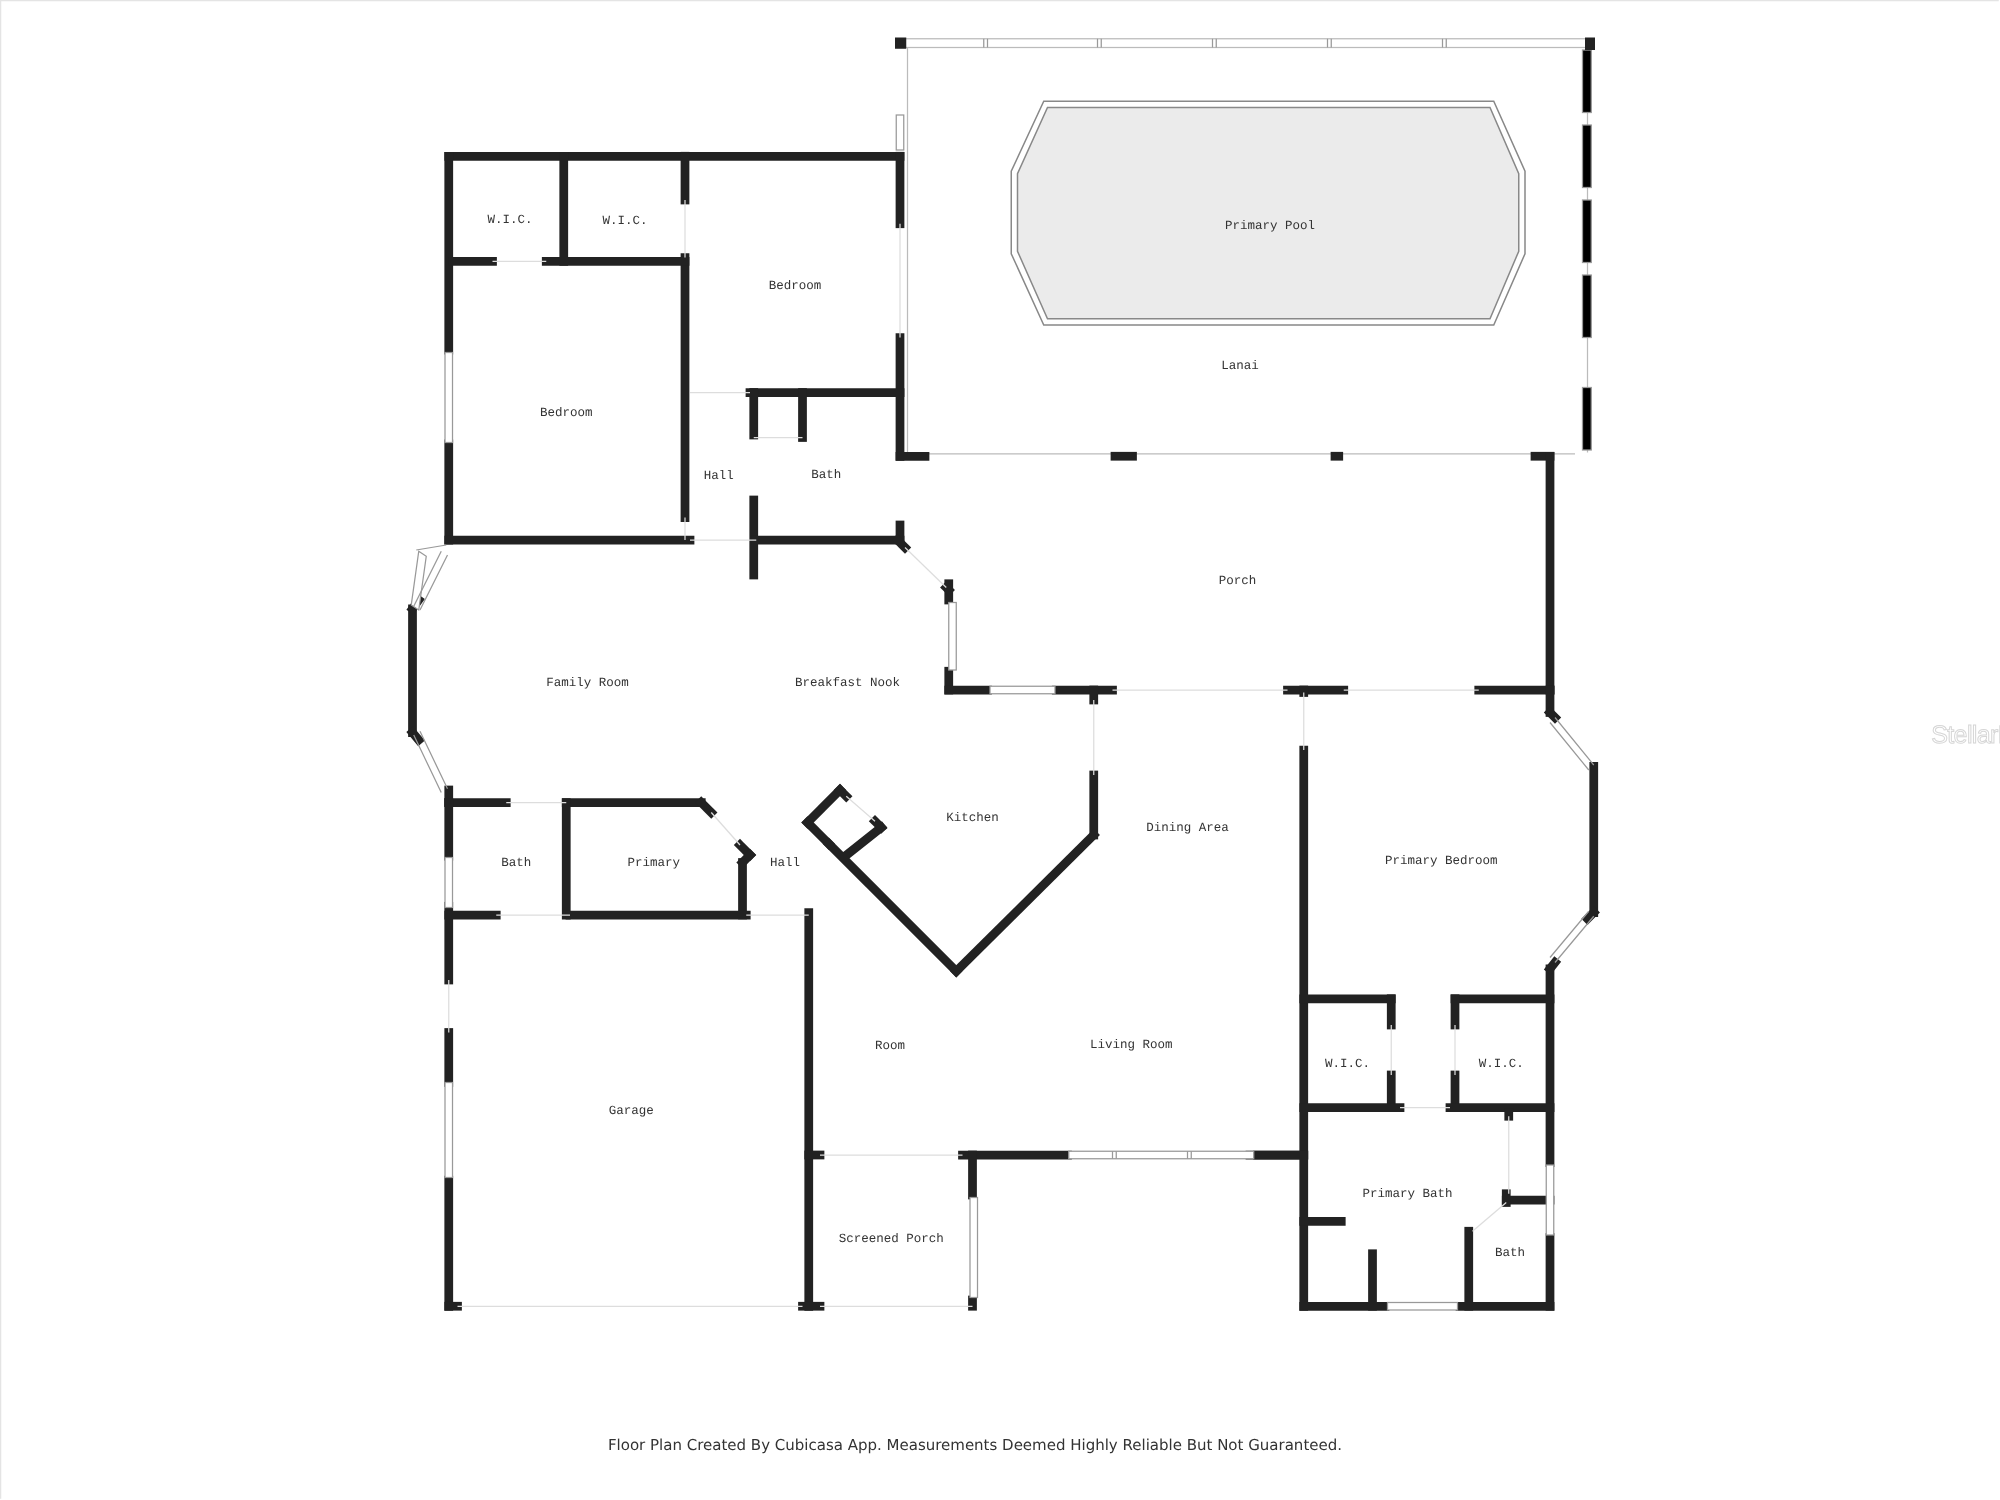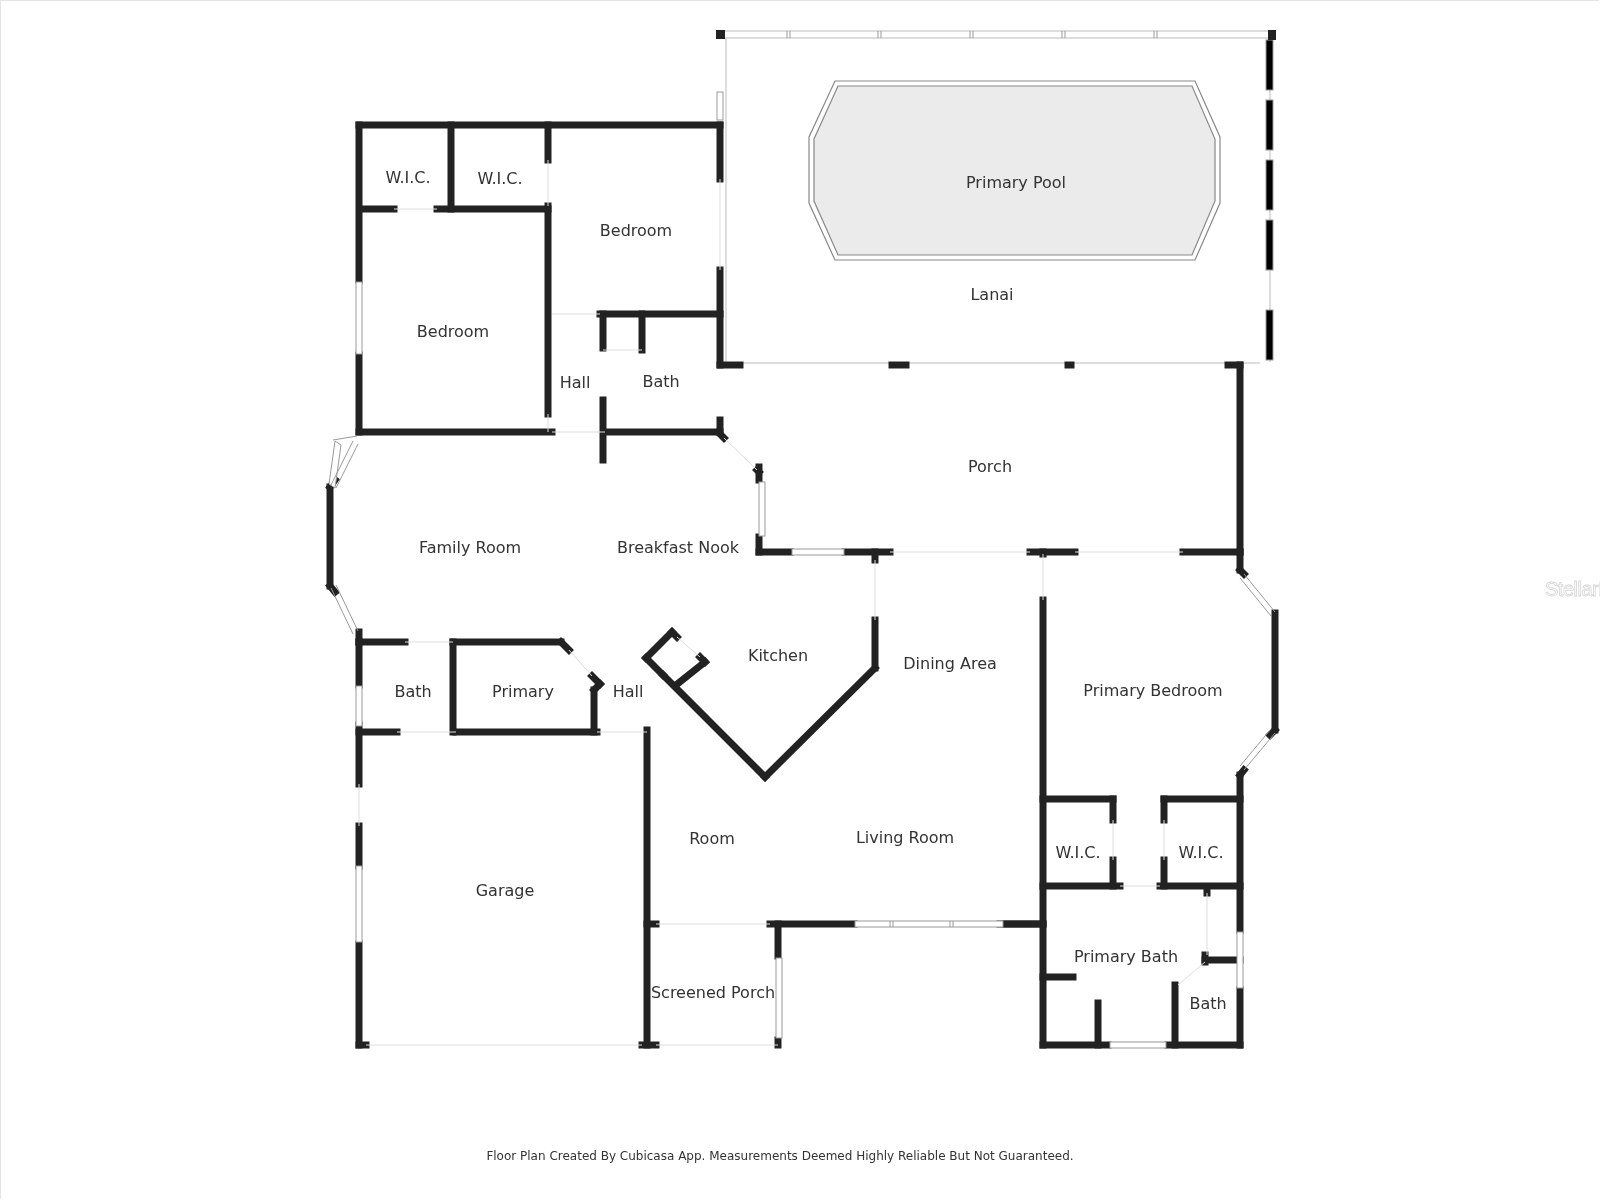--- a/index.html
+++ b/index.html
@@ -1,22 +1,22 @@
 <!DOCTYPE html>
 <html><head>
 <meta charset="utf-8">
 <style>
   html, body { margin: 0; padding: 0; background: #ffffff; }
   body { width: 1600px; height: 1200px; position: relative; overflow: hidden;
          font-family: "DejaVu Sans", sans-serif; }
   .frame { position: absolute; left: 0; top: 0; width: 1598px; height: 1198px;
            border-left: 1px solid #e4e4e4; border-top: 1px solid #e4e4e4; }
   svg.plan { position: absolute; left: 0; top: 0; }
-  .lbl { position: absolute; font-size: 16px; color: #333333; white-space: nowrap;
-         transform: translate(-50%, -50%); }
+  .lbl { position: absolute; font-size: 10px; color: #333333; white-space: nowrap;
+         transform: translate(-50%, -50%); font-family: Liberation Mono, monospace; }
   .footer { position: absolute; left: 0; width: 1560px; top: 1149px; text-align: center;
             font-size: 12px; color: #333333; }
   .watermark { position: absolute; left: 1545px; top: 589px; transform: translateY(-50%);
                font-family: Liberation Sans, sans-serif; font-size: 20px; color: #ffffff;
                -webkit-text-stroke: 0.8px #d6d6d6; letter-spacing: -0.5px; }
 </style>
 </head>
 <body>
 
 <div class="frame"></div>

